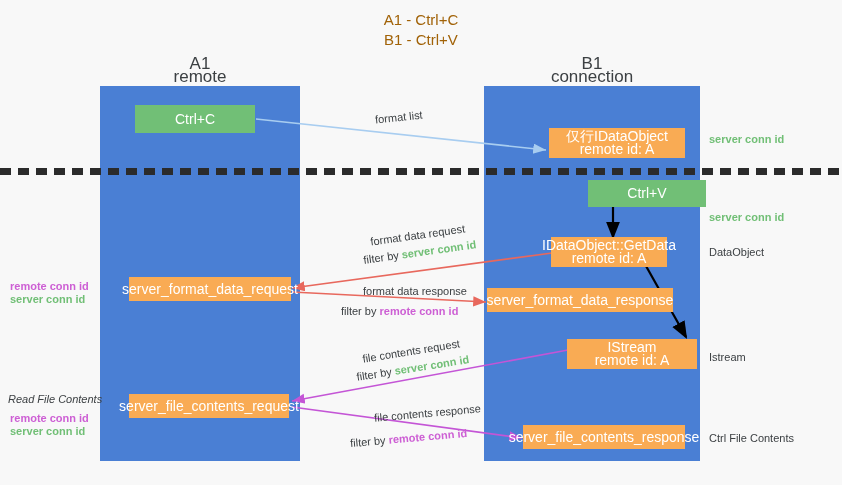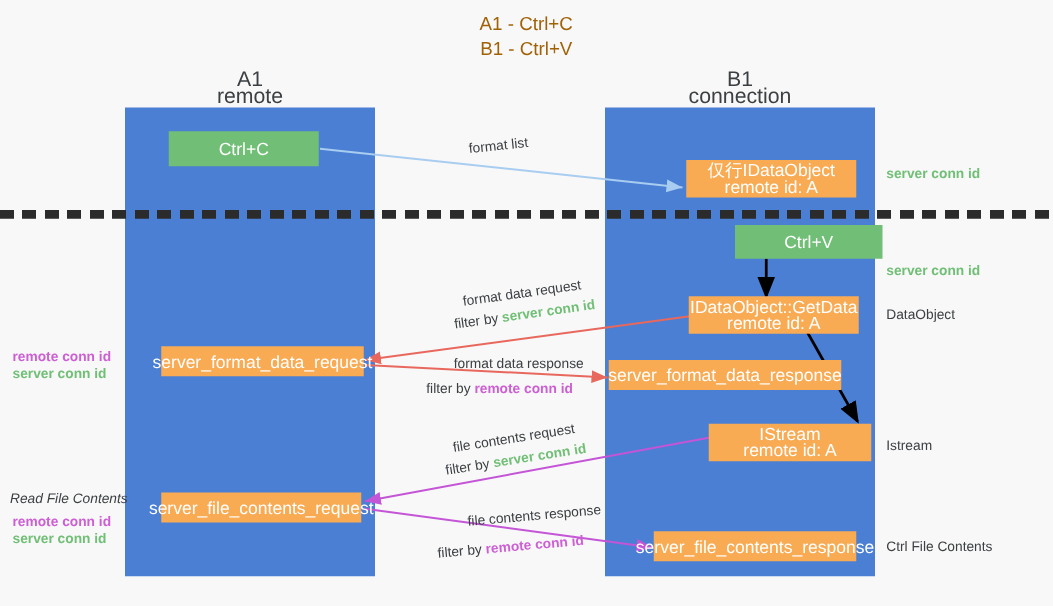--- a/index.html
+++ b/index.html
@@ -91,21 +91,21 @@
   <line x1="292" y1="407" x2="522" y2="438" stroke="#c455d6" stroke-width="1.6" marker-end="url(#ar-mag)"></line>
 </svg>
 
 <div class="box green" style="left:135px;top:105px;width:120px;height:28px;">Ctrl+C</div>
 
 <div class="box orange" style="left:549px;top:128px;width:136px;height:30px;">仅行IDataObject
 remote id: A</div>
 
 <div class="box green" style="left:554px;top:180px;width:118px;height:27px;margin-left:34px;">Ctrl+V</div>
 
-<div class="box orange" style="left:551px;top:237px;width:136px;height:30px;">IDataObject::GetData
+<div class="box orange" style="left:551px;top:237px;width:116px;height:30px;">IDataObject::GetData
 remote id: A</div>
 
 <div class="box orange" style="left:129px;top:277px;width:162px;height:24px;">server_format_data_request</div>
 
 <div class="box orange" style="left:487px;top:288px;width:186px;height:24px;">server_format_data_response</div>
 
 <div class="box orange" style="left:567px;top:339px;width:130px;height:30px;">IStream
 remote id: A</div>
 
 <div class="box orange" style="left:129px;top:394px;width:160px;height:24px;">server_file_contents_request</div>

